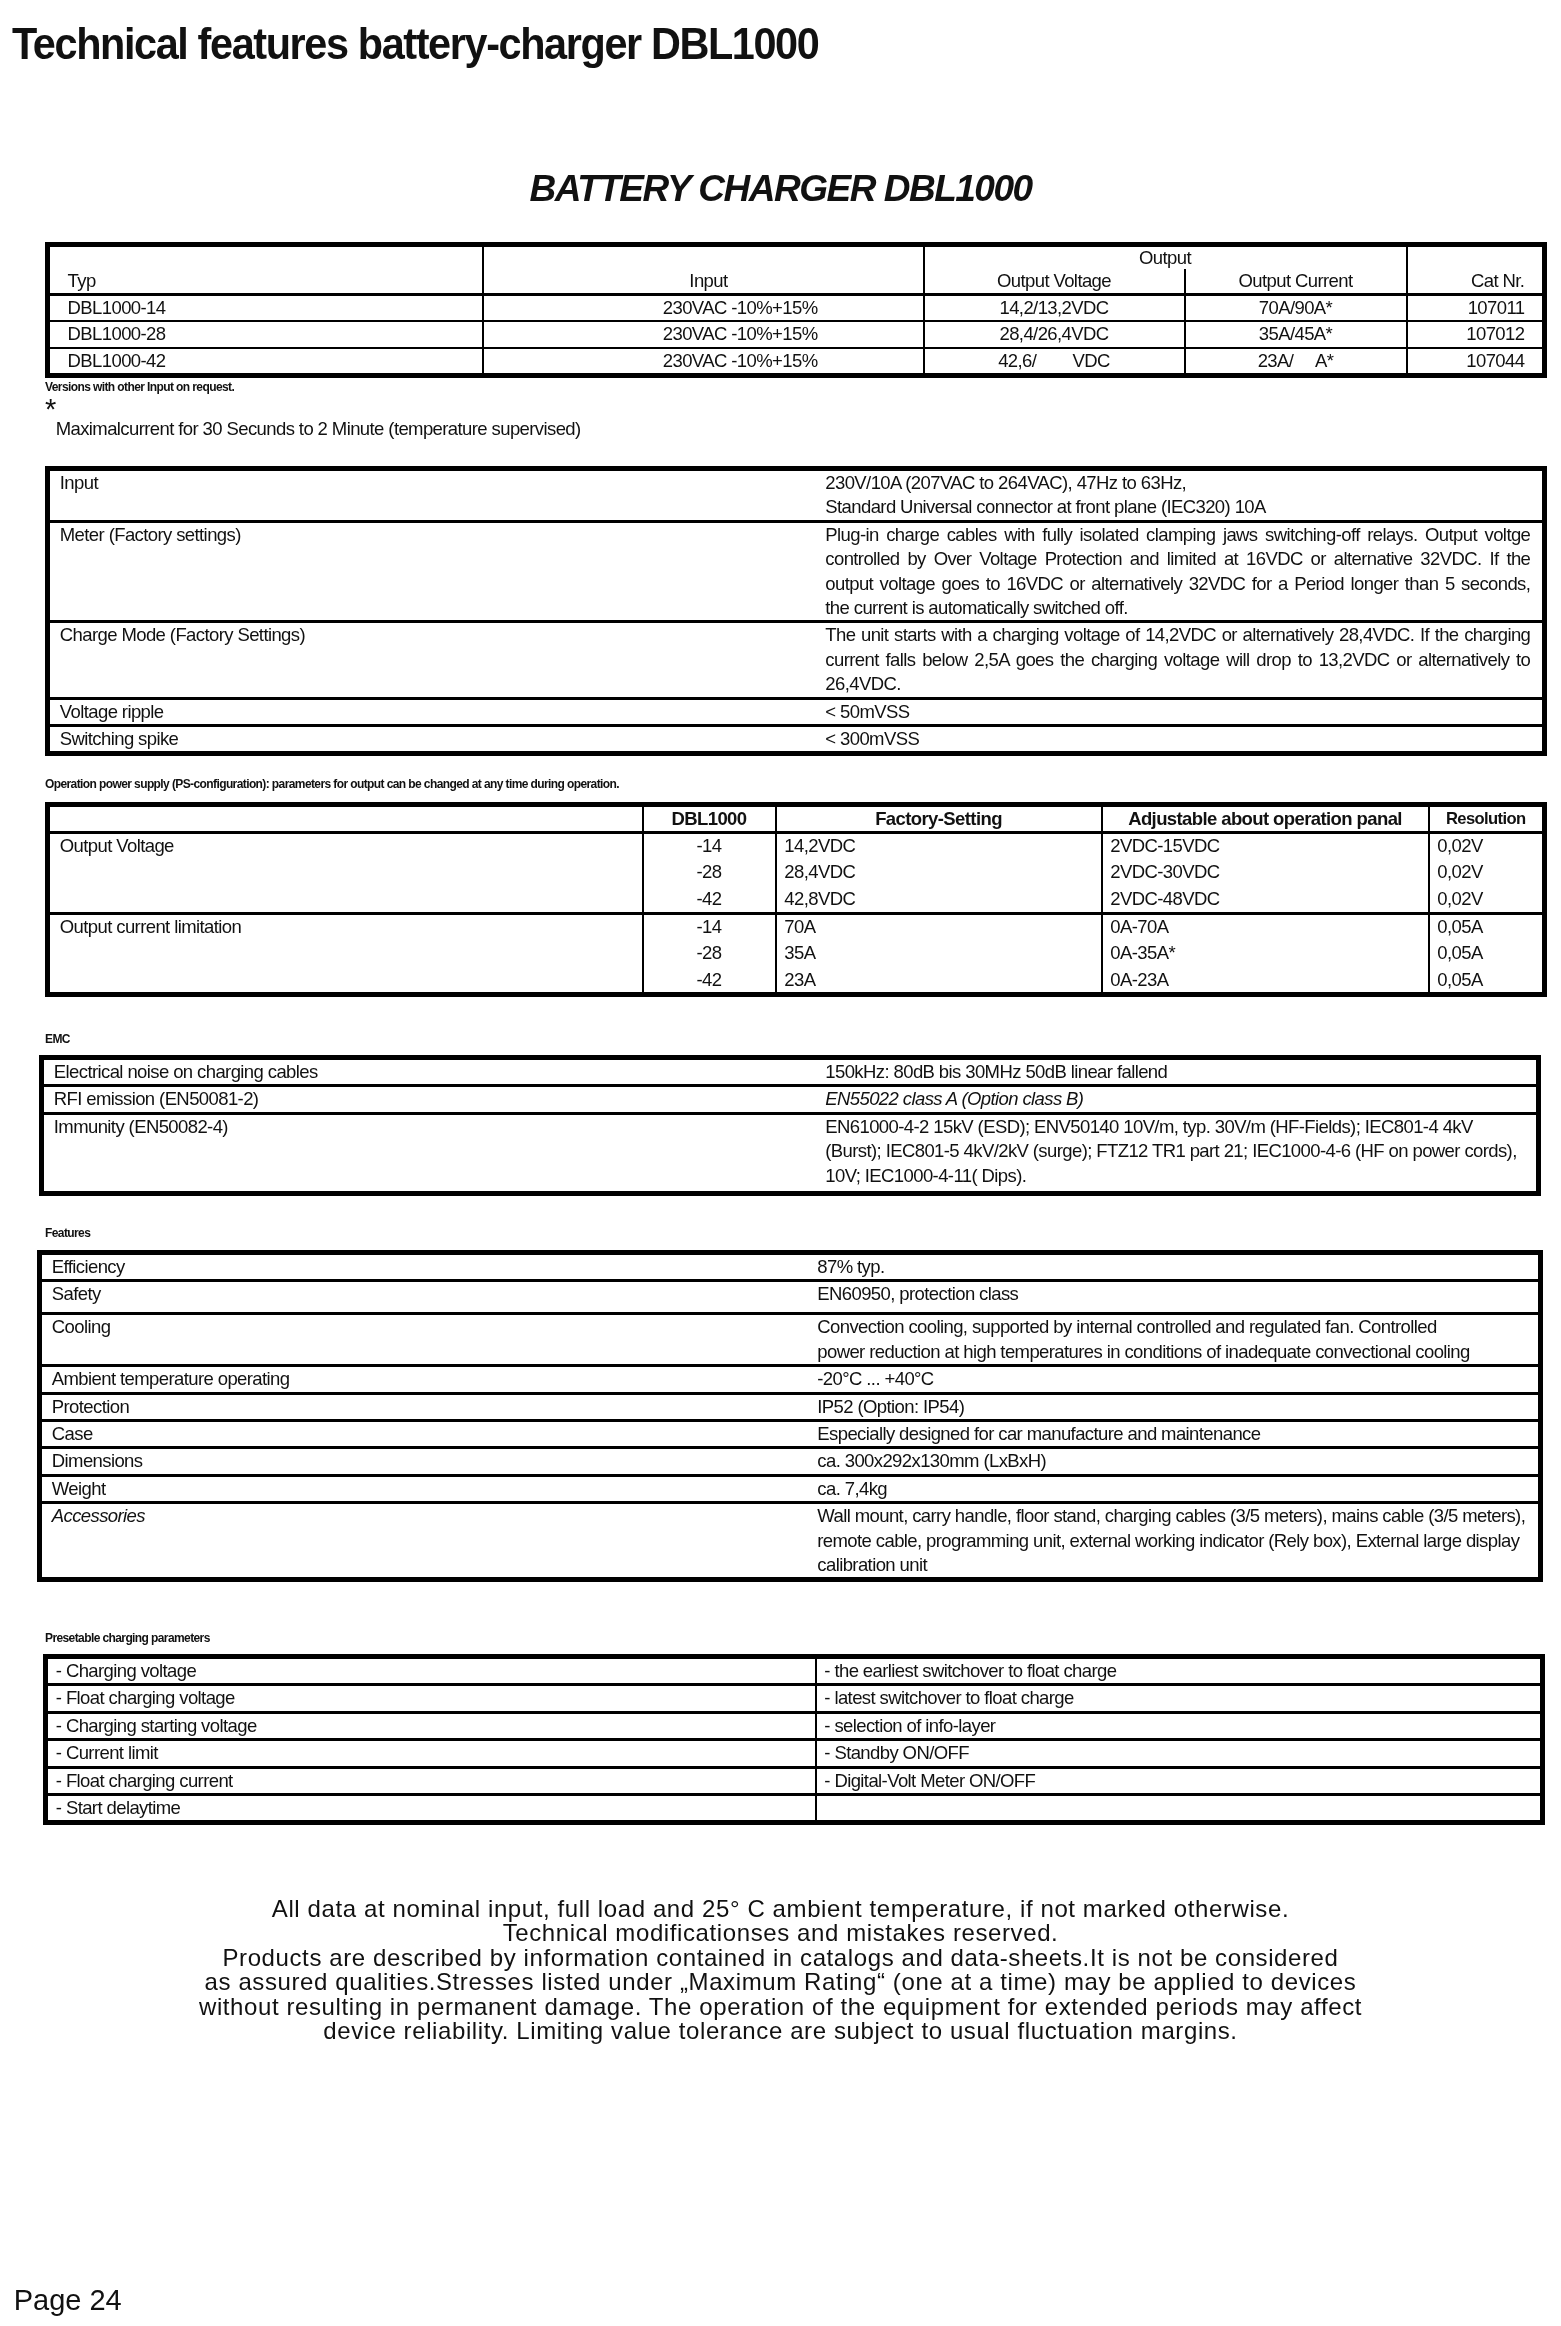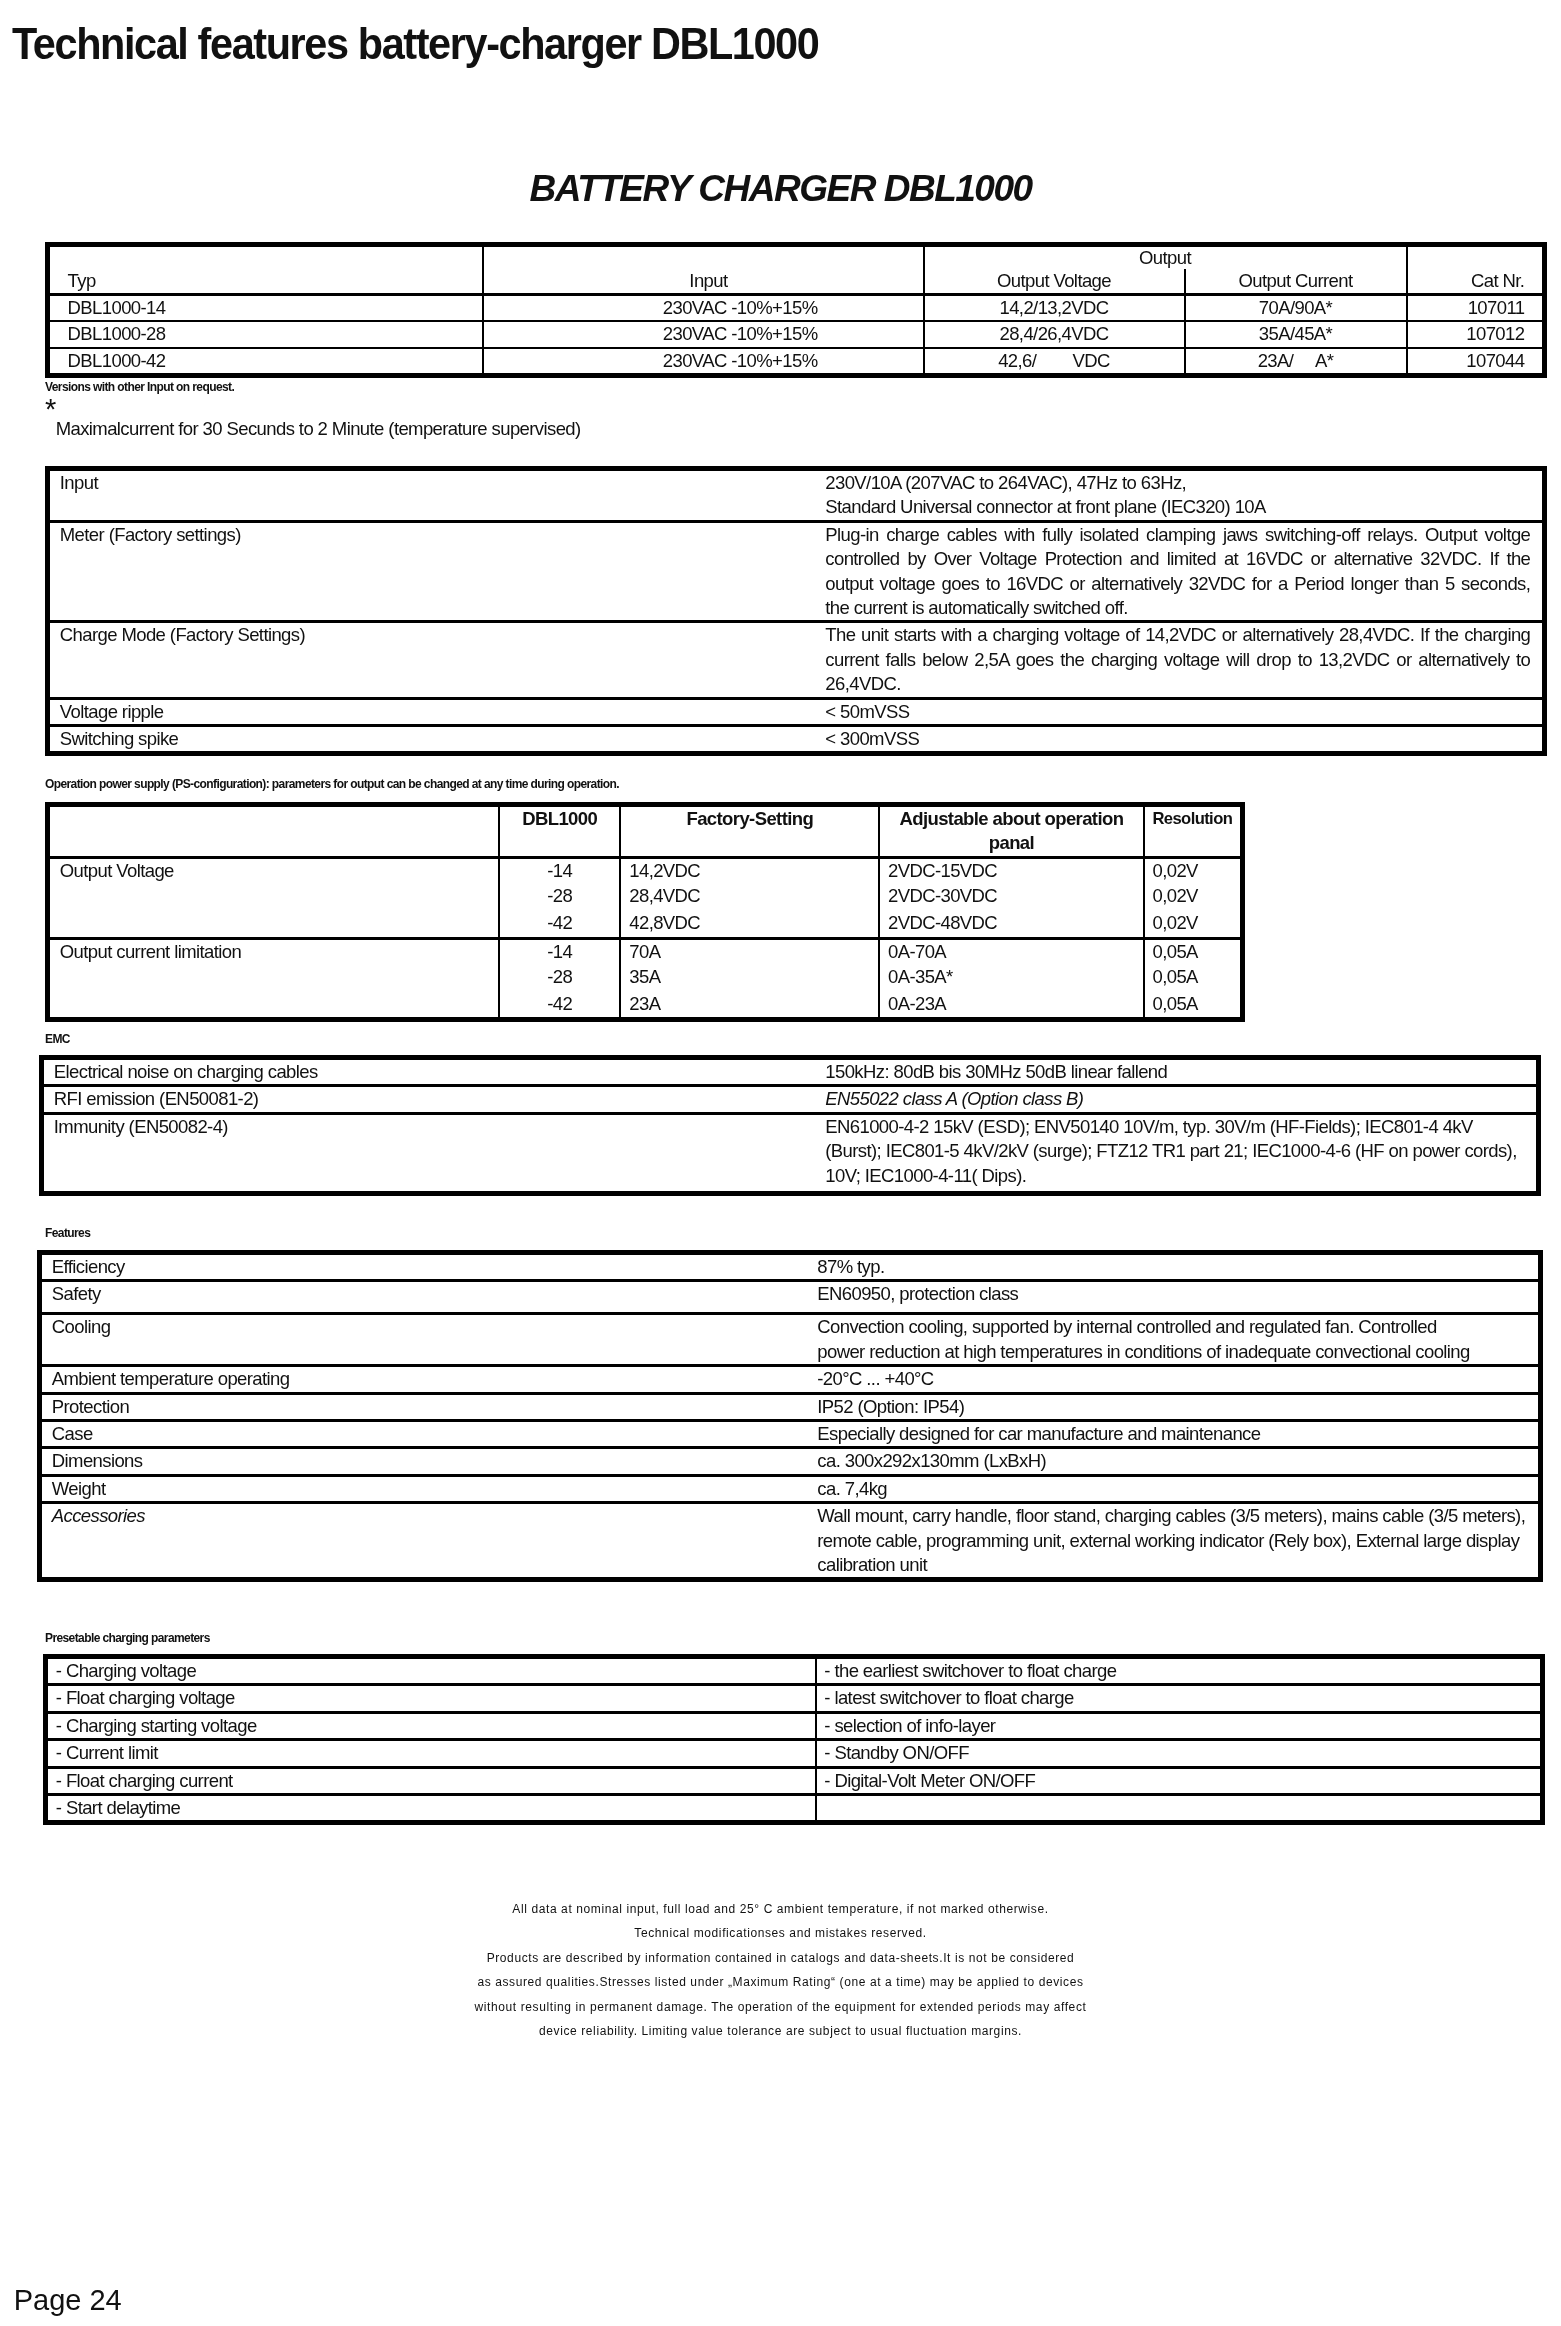--- a/index.html
+++ b/index.html
@@ -23,21 +23,21 @@
   .row-sep td { border-top: 3.9px solid #000; }
   .vsep { border-left: 2px solid #000; }
   .caption { font-size: 12px; letter-spacing: -0.6px; font-weight: bold; }
   .note { font-size: 18.5px; letter-spacing: -0.6px; }
   .justify { text-align: justify; }
   .center { text-align: center; }
   .right { text-align: right; }
   .italic { font-style: italic; }
   .disclaimer {
     left: 0; width: 1561px; top: 1897px; text-align: center;
-    font-size: 12px; line-height: 24.4px; letter-spacing: 0.6px;
+    font-size: 24px; line-height: 24.4px; letter-spacing: 0.6px;
   }
   .page-num { left: 13.7px; top: 2284px; font-size: 29px; }
 </style>
 </head>
 <body>
 
 <div class="abs page-title">Technical features battery-charger DBL1000</div>
 <div class="abs sub-title">BATTERY CHARGER DBL1000</div>
 
 <table class="abs box" style="left:45px; top:242px; width:1502px;">
@@ -111,21 +111,21 @@
     <td>&lt; 50mVSS</td>
   </tr>
   <tr class="row-sep">
     <td style="padding-left:9.8px">Switching spike</td>
     <td>&lt; 300mVSS</td>
   </tr>
 </tbody>
   </table>
 
 <div class="abs caption" style="left:45px; top:777px;">Operation power supply (PS-configuration): parameters for output can be changed at any time during operation.</div>
-<table class="abs box" style="left:45px; top:802px; width:1200px;">
+<table class="abs box" style="left:45px; top:802px; width:1502px;">
   <colgroup>
       <col style="width:595px">
       <col style="width:133px">
       <col style="width:326px">
       <col style="width:327px">
       <col>
     </colgroup>
   <tbody>
       <tr style="height:27px">
     <td></td>

